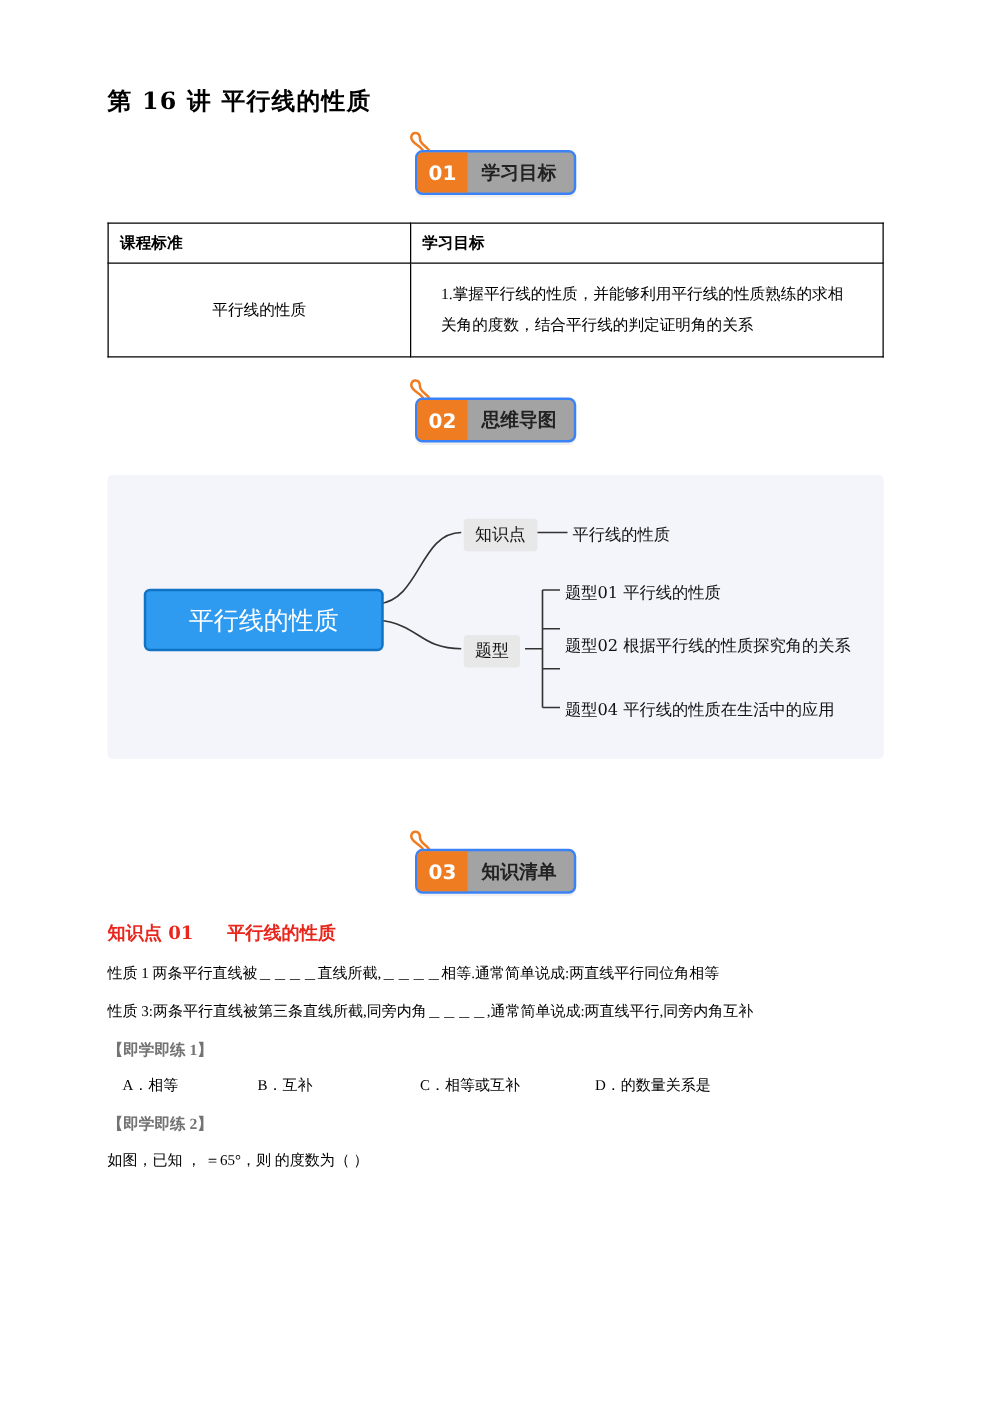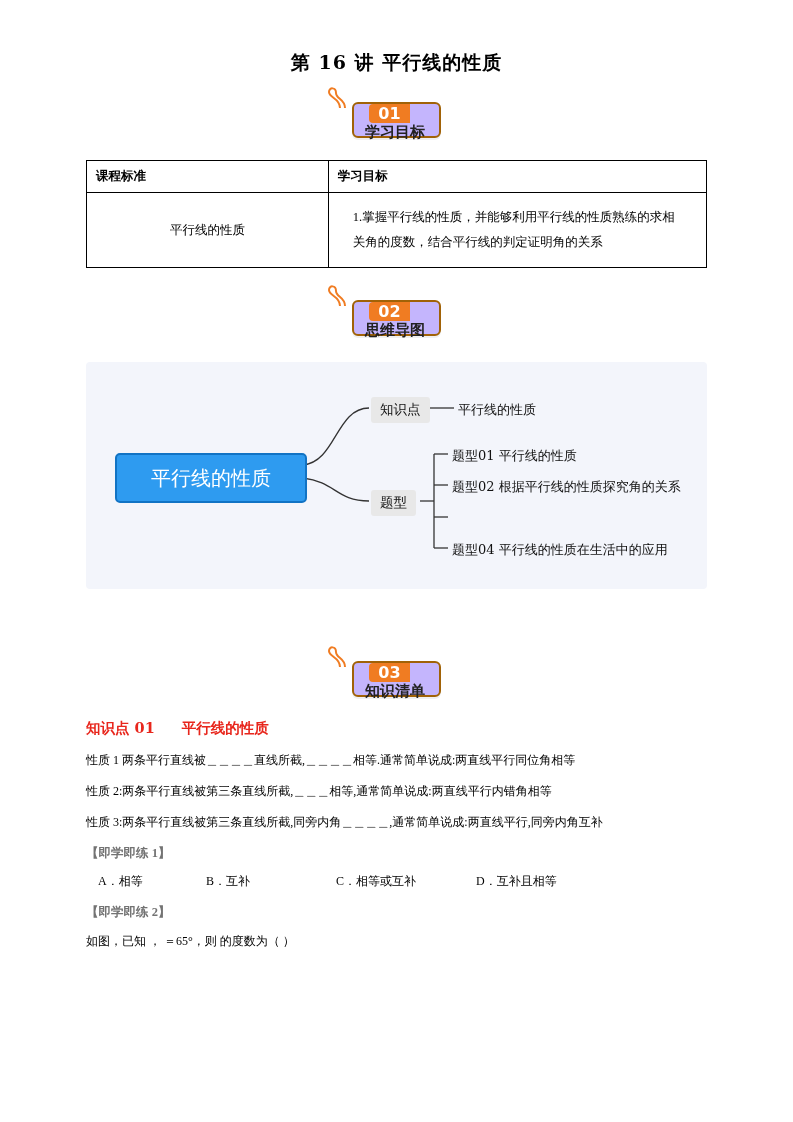--- a/index.html
+++ b/index.html
@@ -18,46 +18,45 @@
   .page {
     position: relative;
     width: 793px;
     height: 1122px;
     box-sizing: border-box;
     padding: 0 86px;
   }
 
   
   .doc-title {
-    text-align: center;
+    text-align: left;
     font-size: 19px;
     font-weight: bold;
-    margin-top: 50px;
+    margin-top: 68px;
     letter-spacing: 1px;
     font-family: "DejaVu Serif", "Liberation Serif", serif;
   }
 
   
   .badge-wrap {
     display: flex;
     justify-content: center;
     position: relative;
     margin-top: 26px;
   }
   .badge {
     position: relative;
     display: inline-flex;
     align-items: center;
     height: 32px;
-    background: #c4b5fd;
-    border: 2px solid #a16207;
+    background: #a3a3a3;
+    border: 2px solid #3b82f6;
     border-radius: 6px;
     padding: 0 14px 0 0;
     box-shadow: 0 2px 0 rgba(0,0,0,0.06);
-    flex-direction: column;
   }
   .badge .num {
     background: #f07c22;
     color: #ffffff;
     font-weight: bold;
     font-size: 16px;
     height: 100%;
     display: flex;
     align-items: center;
     padding: 0 9px;
@@ -244,47 +243,46 @@
     </svg>
 
     <div class="mm-root">平行线的性质</div>
 
     <div class="mm-node" style="left:285px; top:35px;text-align:right;">知识点</div>
     <div class="mm-leaf" style="left:372px; top:39px;">平行线的性质</div>
 
     <div class="mm-node" style="left:285px; top:128px;">题型</div>
 
     <div class="mm-leaf" style="left:366px; top:85px;">题型01  平行线的性质</div>
-    <div class="mm-leaf" style="left:366px; top:116px;text-align:center;">题型02  根据平行线的性质探究角的关系</div>
+    <div class="mm-leaf" style="left:366px; top:128px;text-align:center;">题型02  根据平行线的性质探究角的关系</div>
     <div class="mm-leaf" style="left:366px; top:179px;">题型04  平行线的性质在生活中的应用</div>
   </div>
 
   <div class="badge-wrap" style="margin-top:72px;">
     <svg class="badge-tail" viewBox="0 0 34 22">
       <path d="M17 22 C 17 12, 6 12, 6 6 C 6 1, 13 1, 13 7 C 13 13, 22 13, 22 22" fill="none" stroke="#f07c22" stroke-width="2"></path>
     </svg>
     <div class="badge">
       <span class="num">03</span>
       <span class="txt">知识清单</span>
     </div>
   </div>
 
   <div class="kp-title">
     <span>知识点 01</span>
     <span class="kp-name">平行线的性质</span>
   </div>
 
   <div class="prop-line">性质 1 两条平行直线被＿＿＿＿直线所截,＿＿＿＿相等.通常简单说成:两直线平行同位角相等</div>
-  <div class="prop-line">性质 2:两条平行直线被第三条直线所截,＿＿＿相等,通常简单说成:两直线平行内错角相等</div>
   <div class="prop-line">性质 3:两条平行直线被第三条直线所截,同旁内角＿＿＿＿,通常简单说成:两直线平行,同旁内角互补</div>
 
   <div class="drill-head">【即学即练 1】</div>
   <div class="options">
     <span class="opt-a">A．相等</span>
     <span class="opt-b">B．互补</span>
     <span class="opt-c">C．相等或互补</span>
-    <span class="opt-d">D．互补且相等</span>
+    <span class="opt-d">D．的数量关系是</span>
   </div>
 
   <div class="drill-head">【即学即练 2】</div>
   <div class="drill-body">如图，已知          ，         ＝65°，则        的度数为（  ）</div>
 
 </div>
 
 </body></html>

